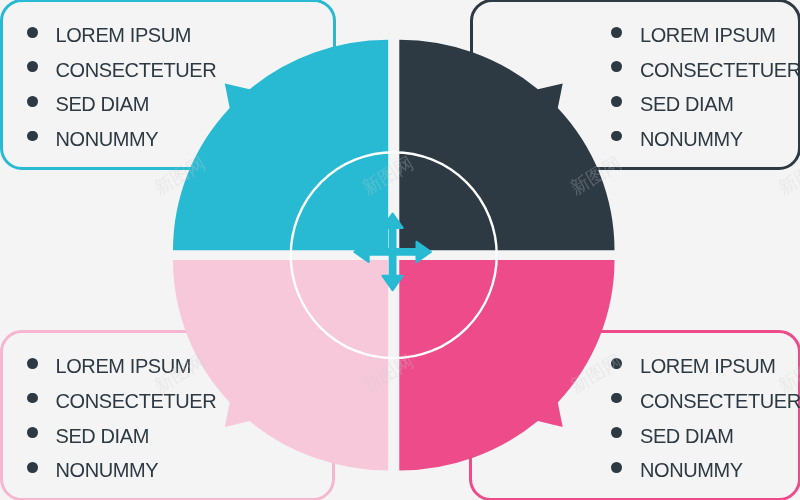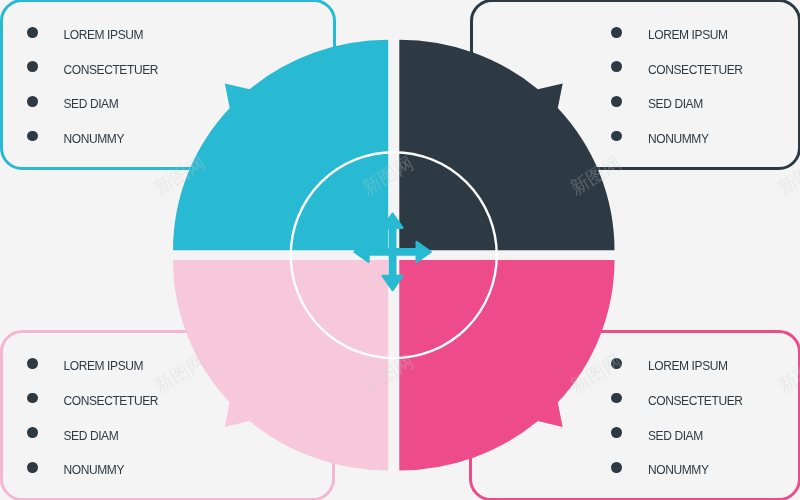--- a/index.html
+++ b/index.html
@@ -54,24 +54,23 @@
   .b-bl { left:32.1px;  top:363.4px; }
   .b-br { left:616.6px; top:363.4px; }
   .dot {
     position:absolute; left:-5.4px; top:-5.4px;
     width:10.8px; height:10.8px; border-radius:50%;
     background:#2d3943;
   }
   .lbl {
     position:absolute; left:23.4px; top:3.0px;
     transform:translateY(-50%);
-    font-size:12px; letter-spacing:-0.4px;
+    font-size:20px; letter-spacing:-0.4px;
     color:#2d3943; line-height:1;
     font-weight:400;
-    margin-left:8px;
   }
 </style>
 </head>
 <body>
 
 <div id="stage">
   <svg id="artboard" viewBox="0 0 800 500" xmlns="http://www.w3.org/2000/svg">
     <path id="seg-tl" d="M 388.2 39.8 A 215.2 210.5 0 0 0 249.6 89.3 L 224.8 83.4 L 229.7 108.0 A 215.2 210.5 0 0 0 173.0 250.3 L 388.2 250.3 Z" fill="#27bad2"></path>
     <path id="seg-tr" d="M 614.5 250.3 A 215.2 210.5 0 0 0 557.8 108.0 L 562.7 83.4 L 537.9 89.3 A 215.2 210.5 0 0 0 399.3 39.8 L 399.3 250.3 Z" fill="#2d3943"></path>
     <path id="seg-bl" d="M 173.0 260.1 A 215.2 210.5 0 0 0 229.7 402.4 L 224.8 427.0 L 249.6 421.1 A 215.2 210.5 0 0 0 388.2 470.6 L 388.2 260.1 Z" fill="#f7c8da"></path>

